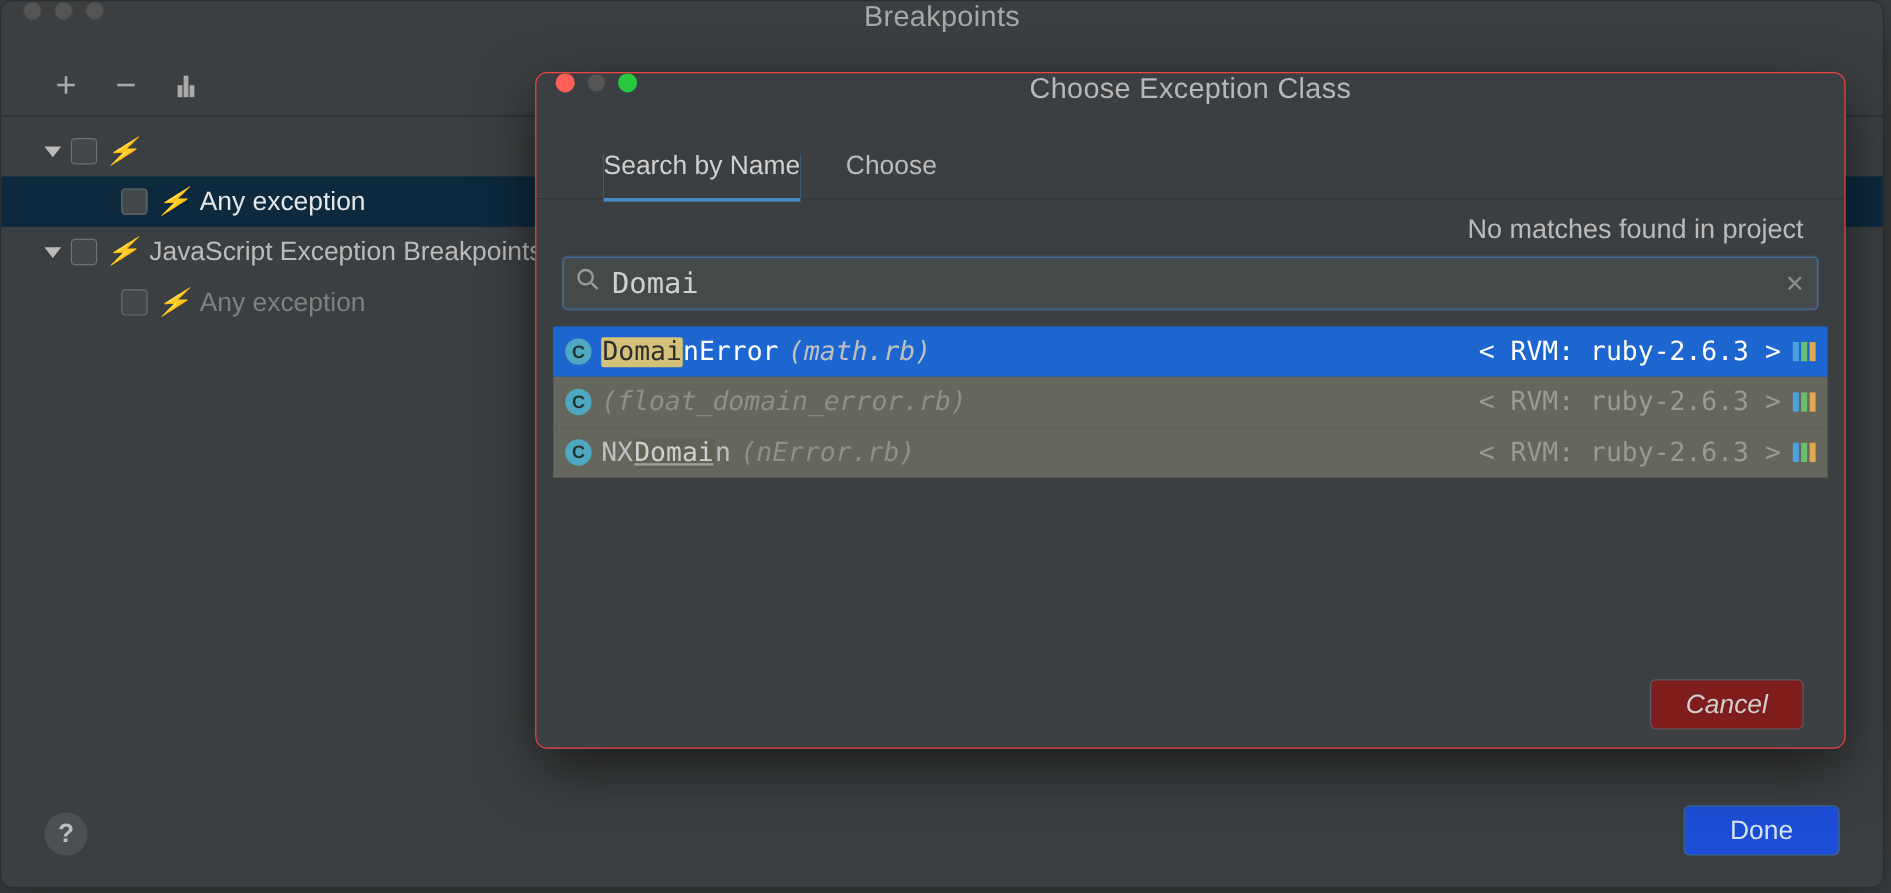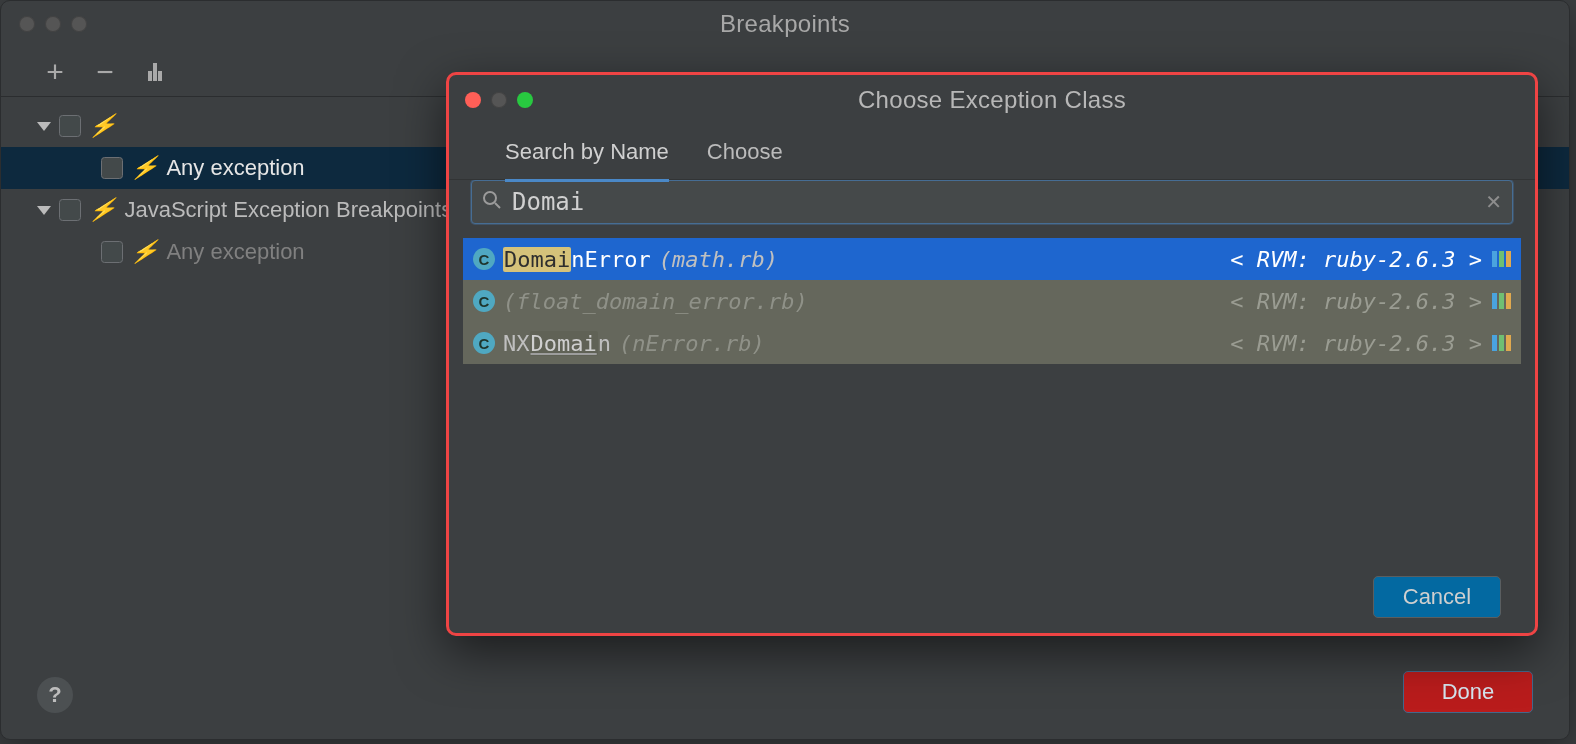--- a/index.html
+++ b/index.html
@@ -16,21 +16,21 @@
   .win-bp {
     position: absolute;
     top: 0; left: 0;
     width: 1570px; height: 740px;
     background: #3c3f41;
     border: 1px solid #2b2d2f;
     border-radius: 10px;
     overflow: hidden;
     box-shadow: 0 10px 40px rgba(0,0,0,.4);
   }
-  .titlebar { height: 46px; display:flex; align-items:center; position:relative; }
+  .titlebar { height: 46px; display:flex; align-items:flex-start; position:relative; }
   .traffic { display:flex; gap:10px; margin-left:18px; }
   .dot { width:16px; height:16px; border-radius:50%; background:#5a5a5a; }
   .dot.red { background:#ff5f57; }
   .dot.green { background:#28c840; }
   .dot.disabled { background:#555; box-shadow: inset 0 0 0 1px rgba(0,0,0,.2); }
   .titlebar .title {
     position:absolute; left:0; right:0; text-align:center;
     color:#a8a8a8; font-size:24px; letter-spacing:.3px;
   }
   .toolbar {
@@ -65,31 +65,31 @@
   .tree-label { font-size:22px; white-space:nowrap; }
   .help-btn {
     position:absolute; left:36px; bottom:26px;
     width:36px; height:36px; border-radius:50%;
     background:#4c5052; color:#bdbdbd; display:flex; align-items:center; justify-content:center;
     font-size:22px; font-weight:600;
   }
   .done-btn {
     position:absolute; right:36px; bottom:26px;
     height:42px; min-width:130px; padding:0 28px;
-    background:#b91c1c; color:#d6e4ee; border:1px solid #43688c;
+    background:#1d4ed8; color:#d6e4ee; border:1px solid #43688c;
     border-radius:5px; font-size:22px;
   }
 
   
   .dlg {
     position:absolute;
-    left:446px; top:72px;
+    left:446px; top:60px;
     width:1092px; height:564px;
     background:#3c3f41;
-    border:3px solid #ef4444;
+    border:1px solid #ef4444;
     border-radius:10px;
     box-shadow: 0 16px 48px rgba(0,0,0,.55);
     overflow:hidden;
   }
   .dlg .titlebar { height:50px; }
   .dlg .traffic { margin-left:16px; }
   .dlg .title { color:#b7b7b7; font-size:24px; }
 
   .tabs {
     display:flex; gap:38px; padding-left:56px; padding-top:14px;
@@ -135,39 +135,39 @@
     font:700 15px/1 sans-serif;
   }
   .res-row.sel { background:#1e66cf; color:#ffffff; }
   .res-row.alt { background:#65675c; color:#bfbfbf; }
   .res-row .name b { font-weight:400; }
   .res-row.sel .hl { background:#d5c27a; color:#2e2e2e; padding:0 1px; border-radius:2px;}
   .res-row.alt .hl { background:#606256; color:#cfcfcf; padding:0 1px; border-radius:2px; text-decoration:underline; text-decoration-color:#9d9d9d;}
   .res-row .fname { color:#c0c0c0;font-style:italic; }
   .res-row.alt .fname { color:#8f9188; }
   .res-row .right { margin-left:auto; display:flex; align-items:center; gap:8px; }
-  .res-row .rvm { color:inherit;font-style:italic; }
+  .res-row .rvm { color:inherit; }
   .res-row.alt .rvm { color:#9a9c92; }
   .lib-icon { display:inline-flex; }
   .lib-icon span { width:5px; height:16px; margin-left:2px; display:inline-block; }
   .bar1{ background:#4aa3df; height:10px; align-self:flex-end;}
   .bar2{ background:#6fbf73; height:14px;}
   .bar3{ background:#e0a94f; height:18px;}
   .lib-icon { align-items:flex-end; }
 
   .dlg-footer {
     position:absolute; bottom:0; left:0; right:0;
     height:72px; display:flex; justify-content:flex-end; align-items:center;
     gap:24px; padding-right:34px;
   }
   .btn {
     height:42px; min-width:128px; padding:0 26px;
     border-radius:5px; font-size:22px; border:1px solid transparent;
   }
-  .btn.cancel { background:#0369a1; color:#cfcfcf; border-color:#5a5e60;}
+  .btn.cancel { background:#7f1d1d; color:#cfcfcf; border-color:#5a5e60;font-style:italic;}
   .btn.ok { background:#365880; color:#d6e4ee; border-color:#43688c; box-shadow: 0 0 0 1px rgba(80,130,180,.35);}
   
   .vb-icon { width:28px; display:flex; align-items:flex-end; justify-content:center; gap:1px;}
   .vb-icon .br { width:4px; background:#a9a9a9; }
   .vb-icon .b1{height:10px;} .vb-icon .b2{height:18px;} .vb-icon .b3{height:10px;}
 </style>
 </head>
 <body>
 
 <div class="win-bp">
@@ -228,20 +228,23 @@
       <div class="dot green"></div>
     </div>
     <div class="title">Choose Exception Class</div>
   </div>
 
   <div class="tabs">
     <div class="tab active">Search by Name</div>
     <div class="tab">Choose</div>
   </div>
 
+  <div class="status-row">
+    <span>No matches found in project</span>
+  </div>
 
   <div class="search-wrap">
     <span class="mag">
       <svg width="20" height="20" viewBox="0 0 20 20">
           <circle cx="8" cy="8" r="6" fill="none" stroke="#9b9b9b" stroke-width="2"></circle>
           <line x1="13" y1="13" x2="18" y2="18" stroke="#9b9b9b" stroke-width="2"></line>
         </svg>
     </span>
     <input type="text" value="Domai" style="">
     <span class="x">✕</span>

